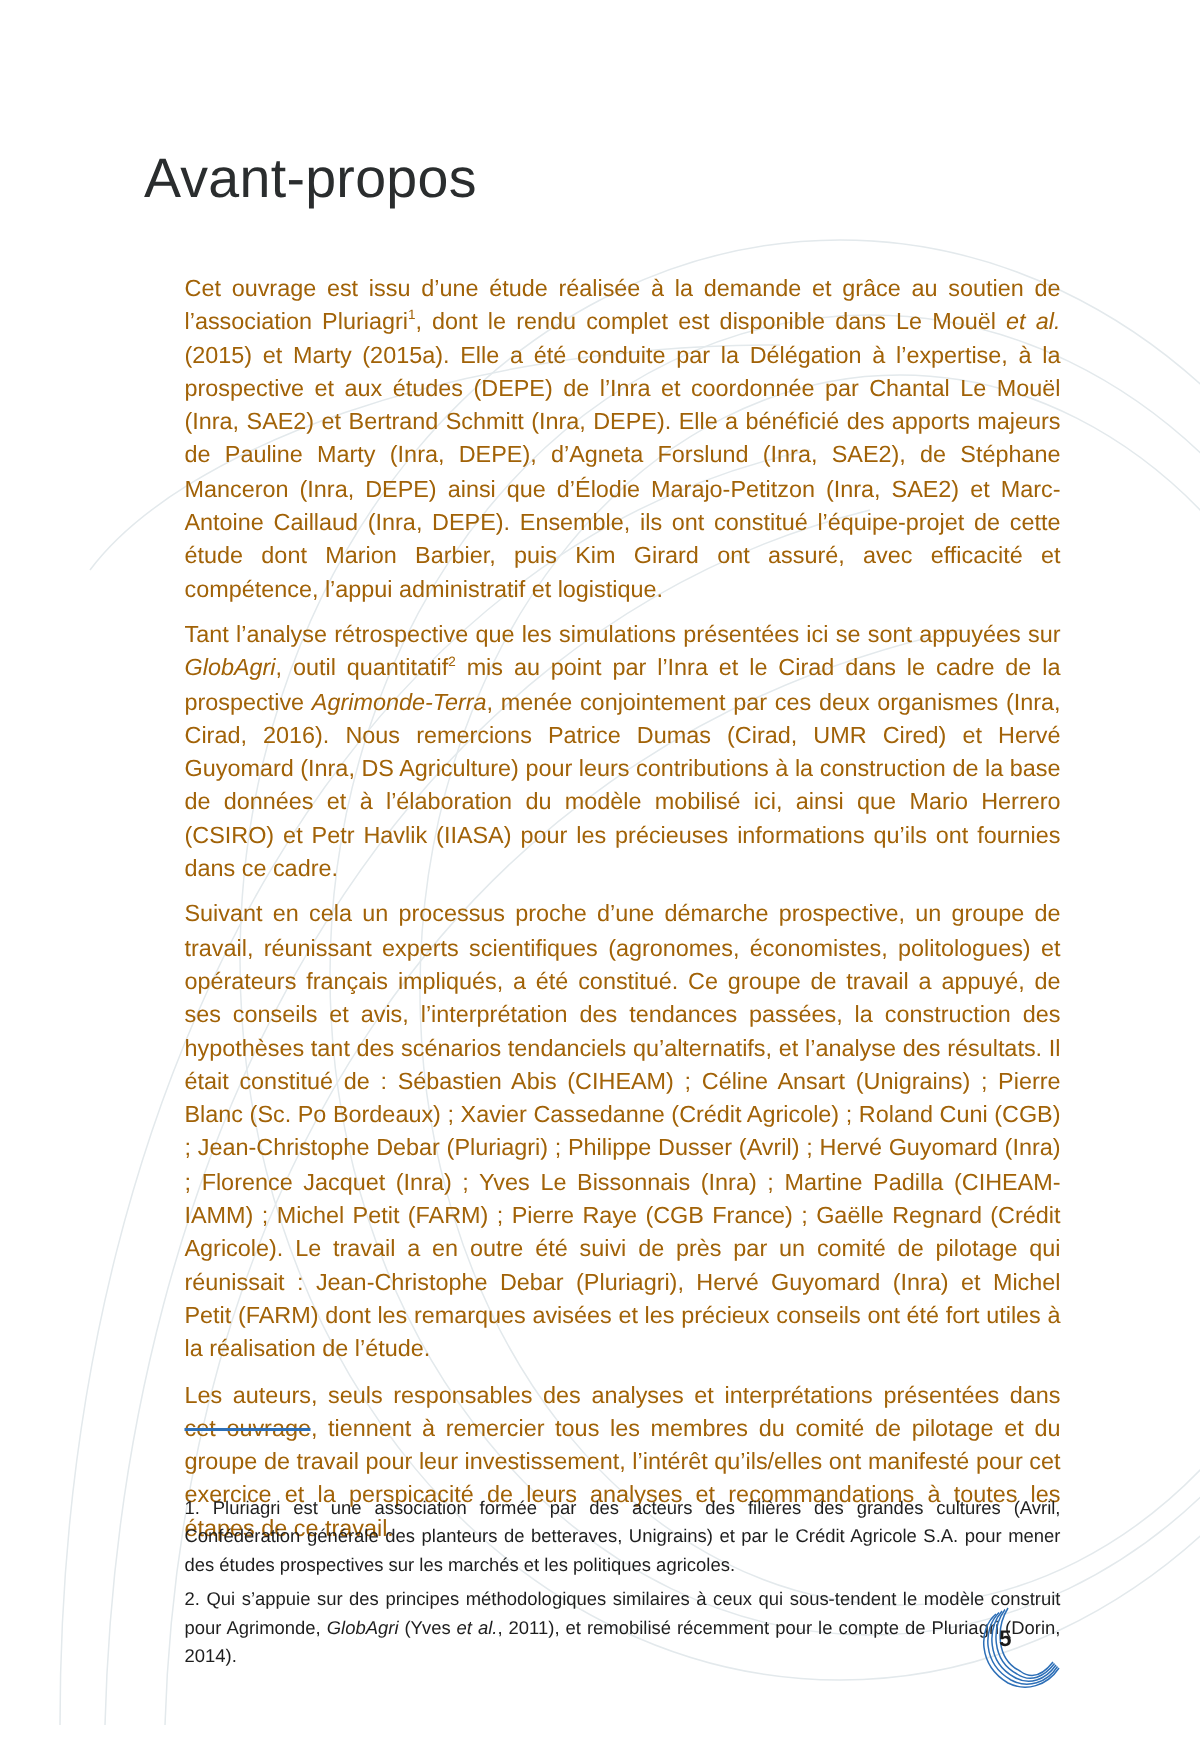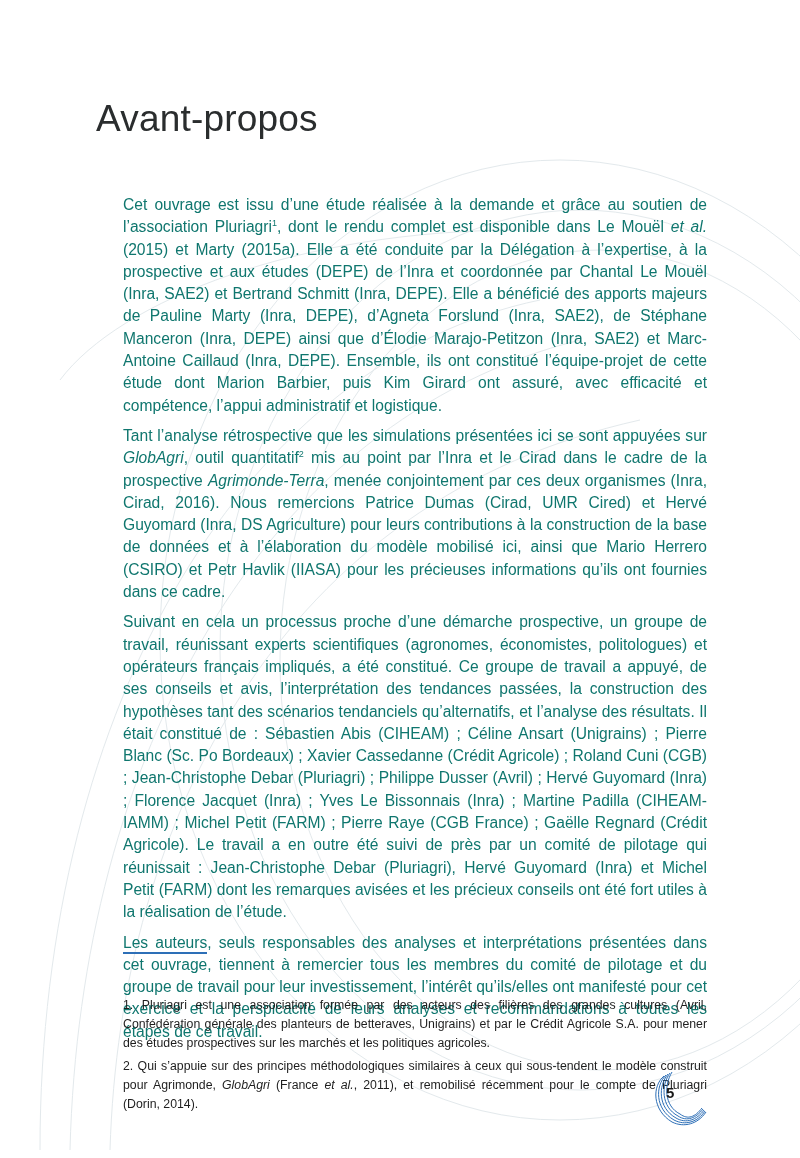--- a/index.html
+++ b/index.html
@@ -9,23 +9,23 @@
       font-family: "Liberation Sans", sans-serif;
     }
     .bg-arcs { position: absolute; left: 0; top: 0; width: 800px; height: 1158px; z-index: 0; }
     .page { position: absolute; left: 0; top: 0; width: 680px; height: 1158px; z-index: 1; }
     .title {
       position: absolute; left: 96px; top: 98px;
       font-size: 37px; font-weight: normal; color: #2a2d2e; letter-spacing: 0.2px;
       margin: 0;
     }
     .body-text {
-      position: absolute; left: 123px; top: 194px; width: 584px;
+      position: absolute; left: 123px; top: 182px; width: 584px;
       font-size: 15.6px; line-height: 22.3px; text-align: justify;
-      font-family: "Liberation Sans", sans-serif; color: #0f766e;
+      font-family: "Liberation Sans", sans-serif; color: #a16207;
     }
     .body-text p { margin: 0 0 8px 0; }
     .body-text sup { font-size: 9px; line-height: 0; }
     .footnote-rule {
       position: absolute; left: 123px; top: 952px; width: 84px; height: 2px; background: #2d6fb7;
     }
     .footnotes {
       position: absolute; left: 123px; top: 980px; width: 584px;
       font-size: 12.3px; line-height: 19px; text-align: justify; color: #1e1e1e; margin-top: 16px;
     }
@@ -58,21 +58,21 @@
     <p><span>Cet ouvrage est issu d’une étude réalisée à la demande et grâce au soutien de l’association Pluriagri</span><sup>1</sup><span>, dont le rendu complet est disponible dans Le Mouël </span><em>et al.</em><span> (2015) et Marty (2015a). Elle a été conduite par la Délégation à l’expertise, à la prospective et aux études (DEPE) de l’Inra et coordonnée par Chantal Le Mouël (Inra, SAE2) et Bertrand Schmitt (Inra, DEPE). Elle a bénéficié des apports majeurs de Pauline Marty (Inra, DEPE), d’Agneta Forslund (Inra, SAE2), de Stéphane Manceron (Inra, DEPE) ainsi que d’Élodie Marajo-Petitzon (Inra, SAE2) et Marc-Antoine Caillaud (Inra, DEPE). Ensemble, ils ont constitué l’équipe-projet de cette étude dont Marion Barbier, puis Kim Girard ont assuré, avec efficacité et compétence, l’appui administratif et logistique.</span></p>
     <p><span>Tant l’analyse rétrospective que les simulations présentées ici se sont appuyées sur </span><em>GlobAgri</em><span>, outil quantitatif</span><sup>2</sup><span> mis au point par l’Inra et le Cirad dans le cadre de la prospective </span><em>Agrimonde-Terra</em><span>, menée conjointement par ces deux organismes (Inra, Cirad, 2016). Nous remercions Patrice Dumas (Cirad, UMR Cired) et Hervé Guyomard (Inra, DS Agriculture) pour leurs contributions à la construction de la base de données et à l’élaboration du modèle mobilisé ici, ainsi que Mario Herrero (CSIRO) et Petr Havlik (IIASA) pour les précieuses informations qu’ils ont fournies dans ce cadre.</span></p>
     <p><span>Suivant en cela un processus proche d’une démarche prospective, un groupe de travail, réunissant experts scientifiques (agronomes, économistes, politologues) et opérateurs français impliqués, a été constitué. Ce groupe de travail a appuyé, de ses conseils et avis, l’interprétation des tendances passées, la construction des hypothèses tant des scénarios tendanciels qu’alternatifs, et l’analyse des résultats. Il était constitué de : Sébastien Abis (CIHEAM) ; Céline Ansart (Unigrains) ; Pierre Blanc (Sc. Po Bordeaux) ; Xavier Cassedanne (Crédit Agricole) ; Roland Cuni (CGB) ; Jean-Christophe Debar (Pluriagri) ; Philippe Dusser (Avril) ; Hervé Guyomard (Inra) ; Florence Jacquet (Inra) ; Yves Le Bissonnais (Inra) ; Martine Padilla (CIHEAM-IAMM) ; Michel Petit (FARM) ; Pierre Raye (CGB France) ; Gaëlle Regnard (Crédit Agricole). Le travail a en outre été suivi de près par un comité de pilotage qui réunissait : Jean-Christophe Debar (Pluriagri), Hervé Guyomard (Inra) et Michel Petit (FARM) dont les remarques avisées et les précieux conseils ont été fort utiles à la réalisation de l’étude.</span></p>
     <p><span>Les auteurs, seuls responsables des analyses et interprétations présentées dans cet ouvrage, tiennent à remercier tous les membres du comité de pilotage et du groupe de travail pour leur investissement, l’intérêt qu’ils/elles ont manifesté pour cet exercice et la perspicacité de leurs analyses et recommandations à toutes les étapes de ce travail.</span></p>
   </div>
 
   <div class="footnote-rule"></div>
 
   <div class="footnotes">
     <p><span>1.  Pluriagri est une association formée par des acteurs des filières des grandes cultures (Avril, Confédération générale des planteurs de betteraves, Unigrains) et par le Crédit Agricole S.A. pour mener des études prospectives sur les marchés et les politiques agricoles.</span></p>
-    <p><span>2.  Qui s’appuie sur des principes méthodologiques similaires à ceux qui sous-tendent le modèle construit pour Agrimonde, </span><em>GlobAgri</em><span> (France </span><em>et al.</em><span>, 2011), et remobilisé récemment pour le compte de Pluriagri (Dorin, 2014).</span></p>
+    <p><span>2.  Qui s’appuie sur des principes méthodologiques similaires à ceux qui sous-tendent le modèle construit pour Agrimonde, </span><em>GlobAgri</em><span> (Yves </span><em>et al.</em><span>, 2011), et remobilisé récemment pour le compte de Pluriagri (Dorin, 2014).</span></p>
   </div>
 
   <svg class="page-logo" viewBox="0 0 60 60" xmlns="http://www.w3.org/2000/svg">
     <g fill="none" stroke="#2d6fb7" stroke-width="1">
       <path d="M14 6 C 2 16, 2 40, 22 52 C 34 58, 48 54, 56 42"></path>
       <path d="M16 5 C 5 16, 5 39, 24 50 C 35 56, 48 52, 55 41"></path>
       <path d="M18 4 C 8 16, 8 38, 26 48 C 36 54, 47 50, 54 40"></path>
       <path d="M20 3 C 11 15, 11 37, 28 46 C 37 52, 46 48, 53 39"></path>
       <path d="M22 2 C 14 15, 14 36, 30 44 C 38 50, 45 47, 52 38"></path>
     </g>

